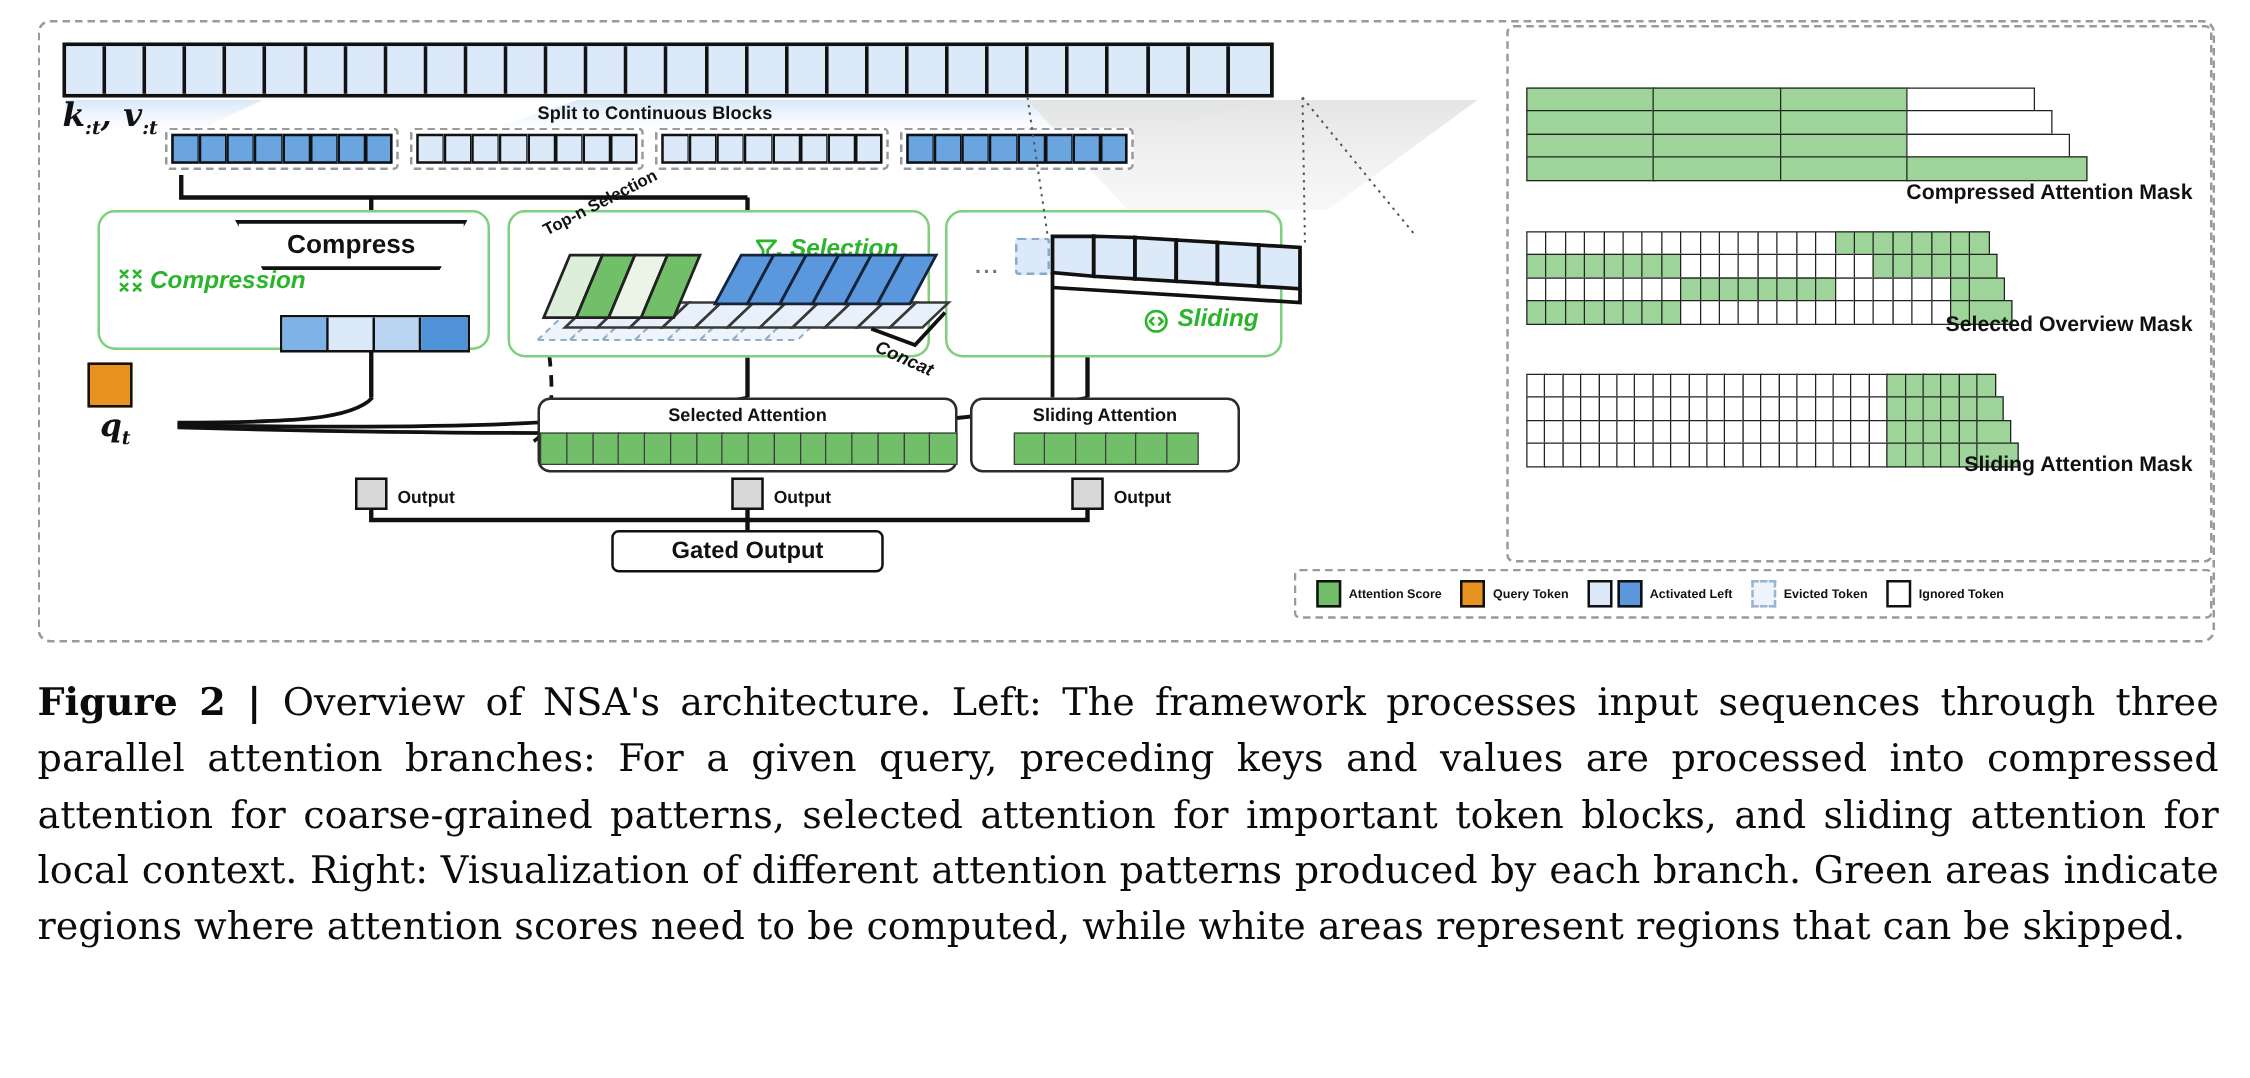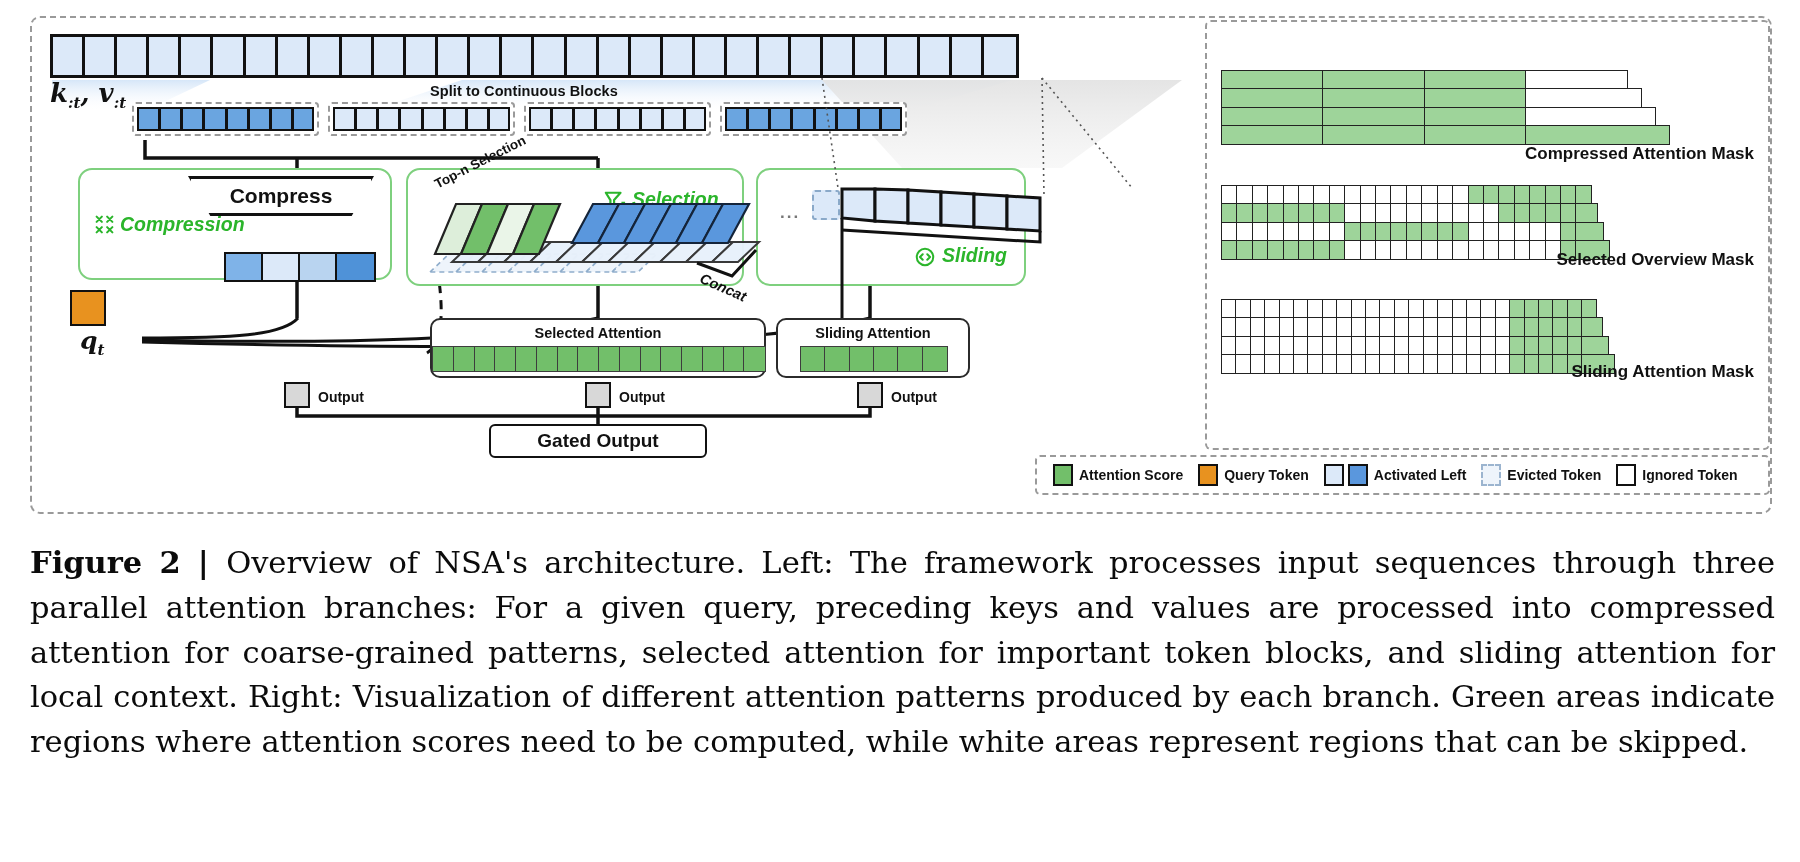--- a/index.html
+++ b/index.html
@@ -231,21 +231,21 @@
     display: flex; align-items: center;
     padding-left: 16px;
     gap: 15px;
   }
   .lg-item { display: flex; align-items: center; gap: 6px; }
   .lg-sw {
     width: 20px; height: 22px;
     border: 2px solid #111;
   }
   .lg-sw.dash { border: 2px dashed #9bb4cf; background: #eef4fb; }
-  .lg-txt { font-size: 14px; font-weight: bold; color: #111; white-space: nowrap; }
+  .lg-txt { font-size: 10px; font-weight: bold; color: #111; white-space: nowrap; }
 
   
   #caption {
     position: absolute;
     left: 30px; top: 540px;
     width: 1745px;
     font-family: "DejaVu Serif", serif;
     font-size: 30.5px;
     line-height: 1.47;
     color: #0b0b0b;
@@ -529,21 +529,21 @@
           <div class="g" style="width: 26px; margin-right: -1.6px;"></div>
           <div class="g" style="width: 26px; margin-right: -1.6px;"></div>
           <div class="g" style="width: 26px; margin-right: -1.6px;"></div>
           <div class="g" style="width: 26px; margin-right: -1.6px;"></div>
           <div class="g" style="width: 26px; margin-right: -1.6px;"></div>
           <div class="g" style="width: 26px; margin-right: -1.6px;"></div>
           <div class="g" style="width: 26px; margin-right: -1.6px;"></div>
         </div>
     </div>
 
-    <div class="att-box" style="left:744px; top:300px; width:194px; height:60px;text-decoration:underline;">
+    <div class="att-box" style="left:744px; top:300px; width:216px; height:60px;text-decoration:underline;">
       <div class="att-title">Sliding Attention</div>
       <div class="att-cells" id="sl-cells" style="top:26px;">
           <div class="g" style="width: 26px; margin-right: -1.6px;"></div>
           <div class="g" style="width: 26px; margin-right: -1.6px;"></div>
           <div class="g" style="width: 26px; margin-right: -1.6px;"></div>
           <div class="g" style="width: 26px; margin-right: -1.6px;"></div>
           <div class="g" style="width: 26px; margin-right: -1.6px;"></div>
           <div class="g" style="width: 26px; margin-right: -1.6px;"></div>
         </div>
     </div>

